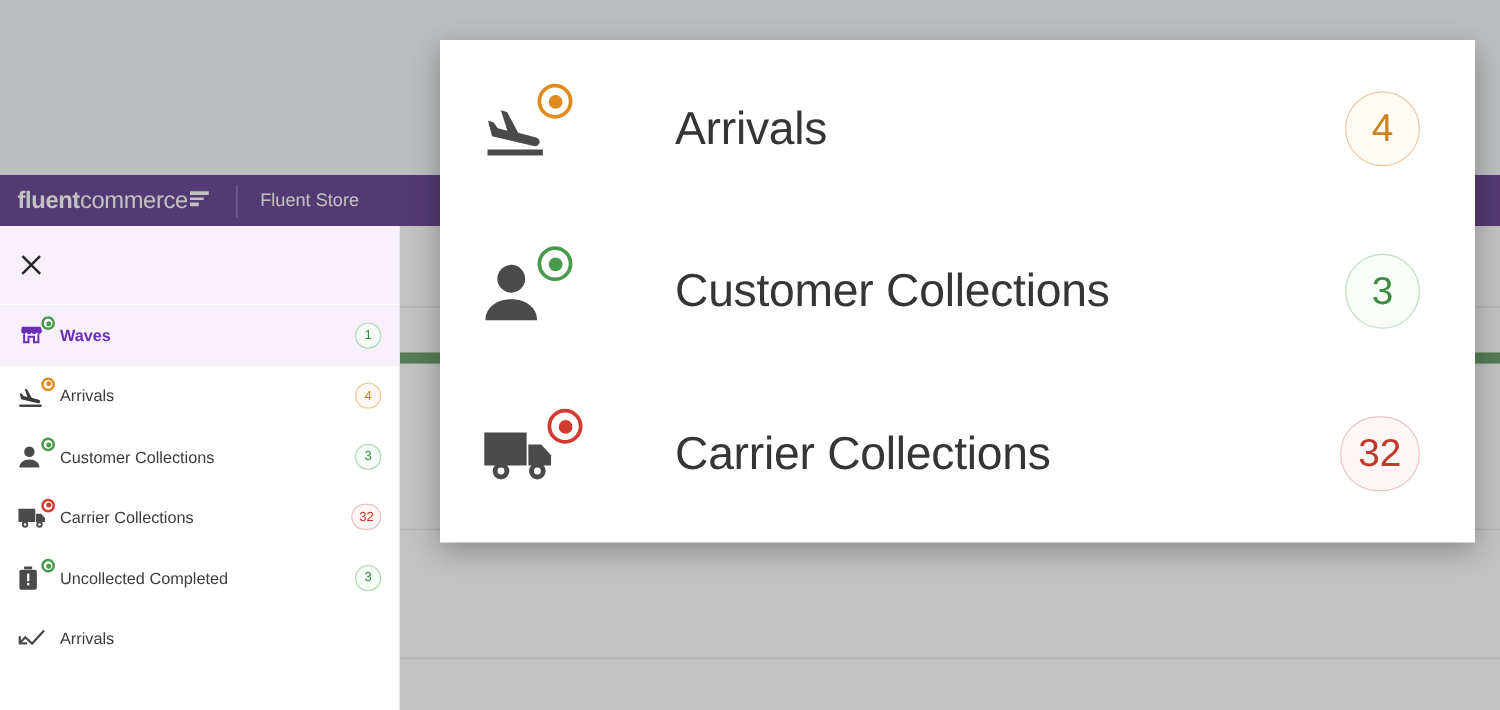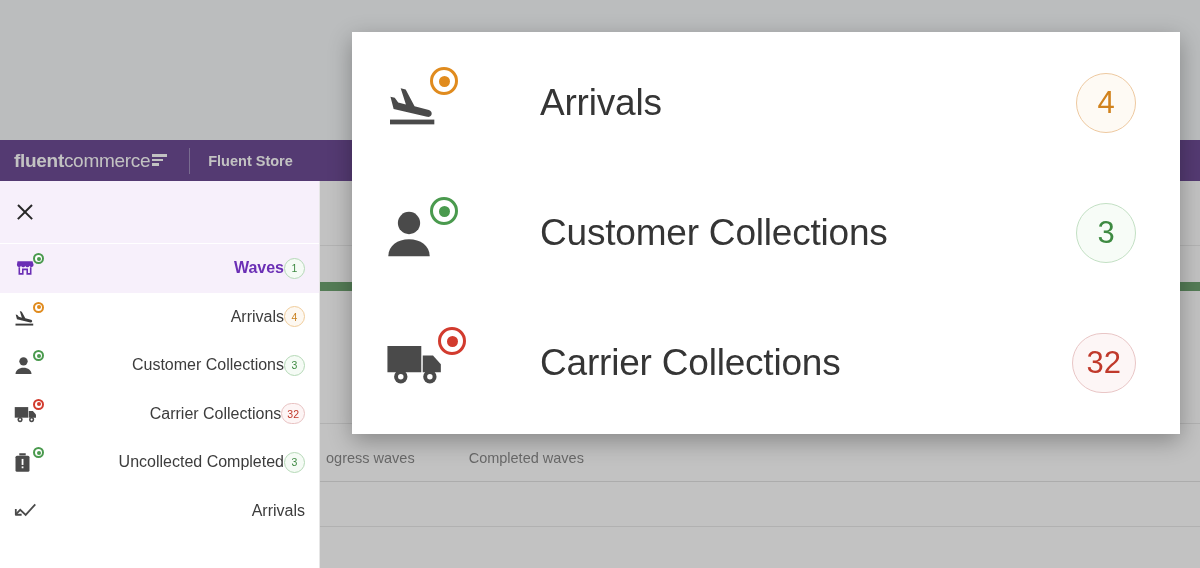--- a/index.html
+++ b/index.html
@@ -71,21 +71,21 @@
 
   .appbar-sep {
     width: 1px; height: 26px;
     background: #7a63a5;
     margin: 0 18px 0 22px;
   }
 
   .store-name {
     color: #ffffff;
     font-size: 14.5px;
-    font-weight: 700;
+    font-weight: 400;
   }
 
   
   .content {
     position: absolute;
     left: 320px; top: 181px;
     width: 880px; height: 387px;
     background: #ffffff;
   }
   .content-head {
@@ -190,24 +190,23 @@
     width: 34px;
     min-width: 34px;
     height: 26px;
     position: relative;
     display: flex;
     align-items: center;
   }
 
   .nav-label {
     flex: 1;
-    font-size: 16px;
+    font-size: 13px;
     color: #3c3c3c;
     white-space: nowrap;
-    text-align: right;
   }
   .nav-item.active .nav-label {
     color: #6b2fb5;
     font-weight: 700;
   }
 
   .nav-badge {
     min-width: 21px;
     height: 21px;
     border-radius: 11px;
@@ -345,24 +344,20 @@
       </div>
       <div class="appbar-sep"></div>
       <div class="store-name">Fluent Store</div>
     </div>
 
     <div class="content">
       <div class="content-head"></div>
       <div class="green-bar"></div>
       <div class="content-block"></div>
 
-      <div class="tabs">
-        <div class="tab">ogress waves</div>
-        <div class="tab">Completed waves</div>
-      </div>
 
       <div class="tabs-rest">
         <div class="row-line" style="top:44px;"></div>
       </div>
     </div>
 
     <div class="scrim"></div>
   </div>
 
   <div class="sidebar">

